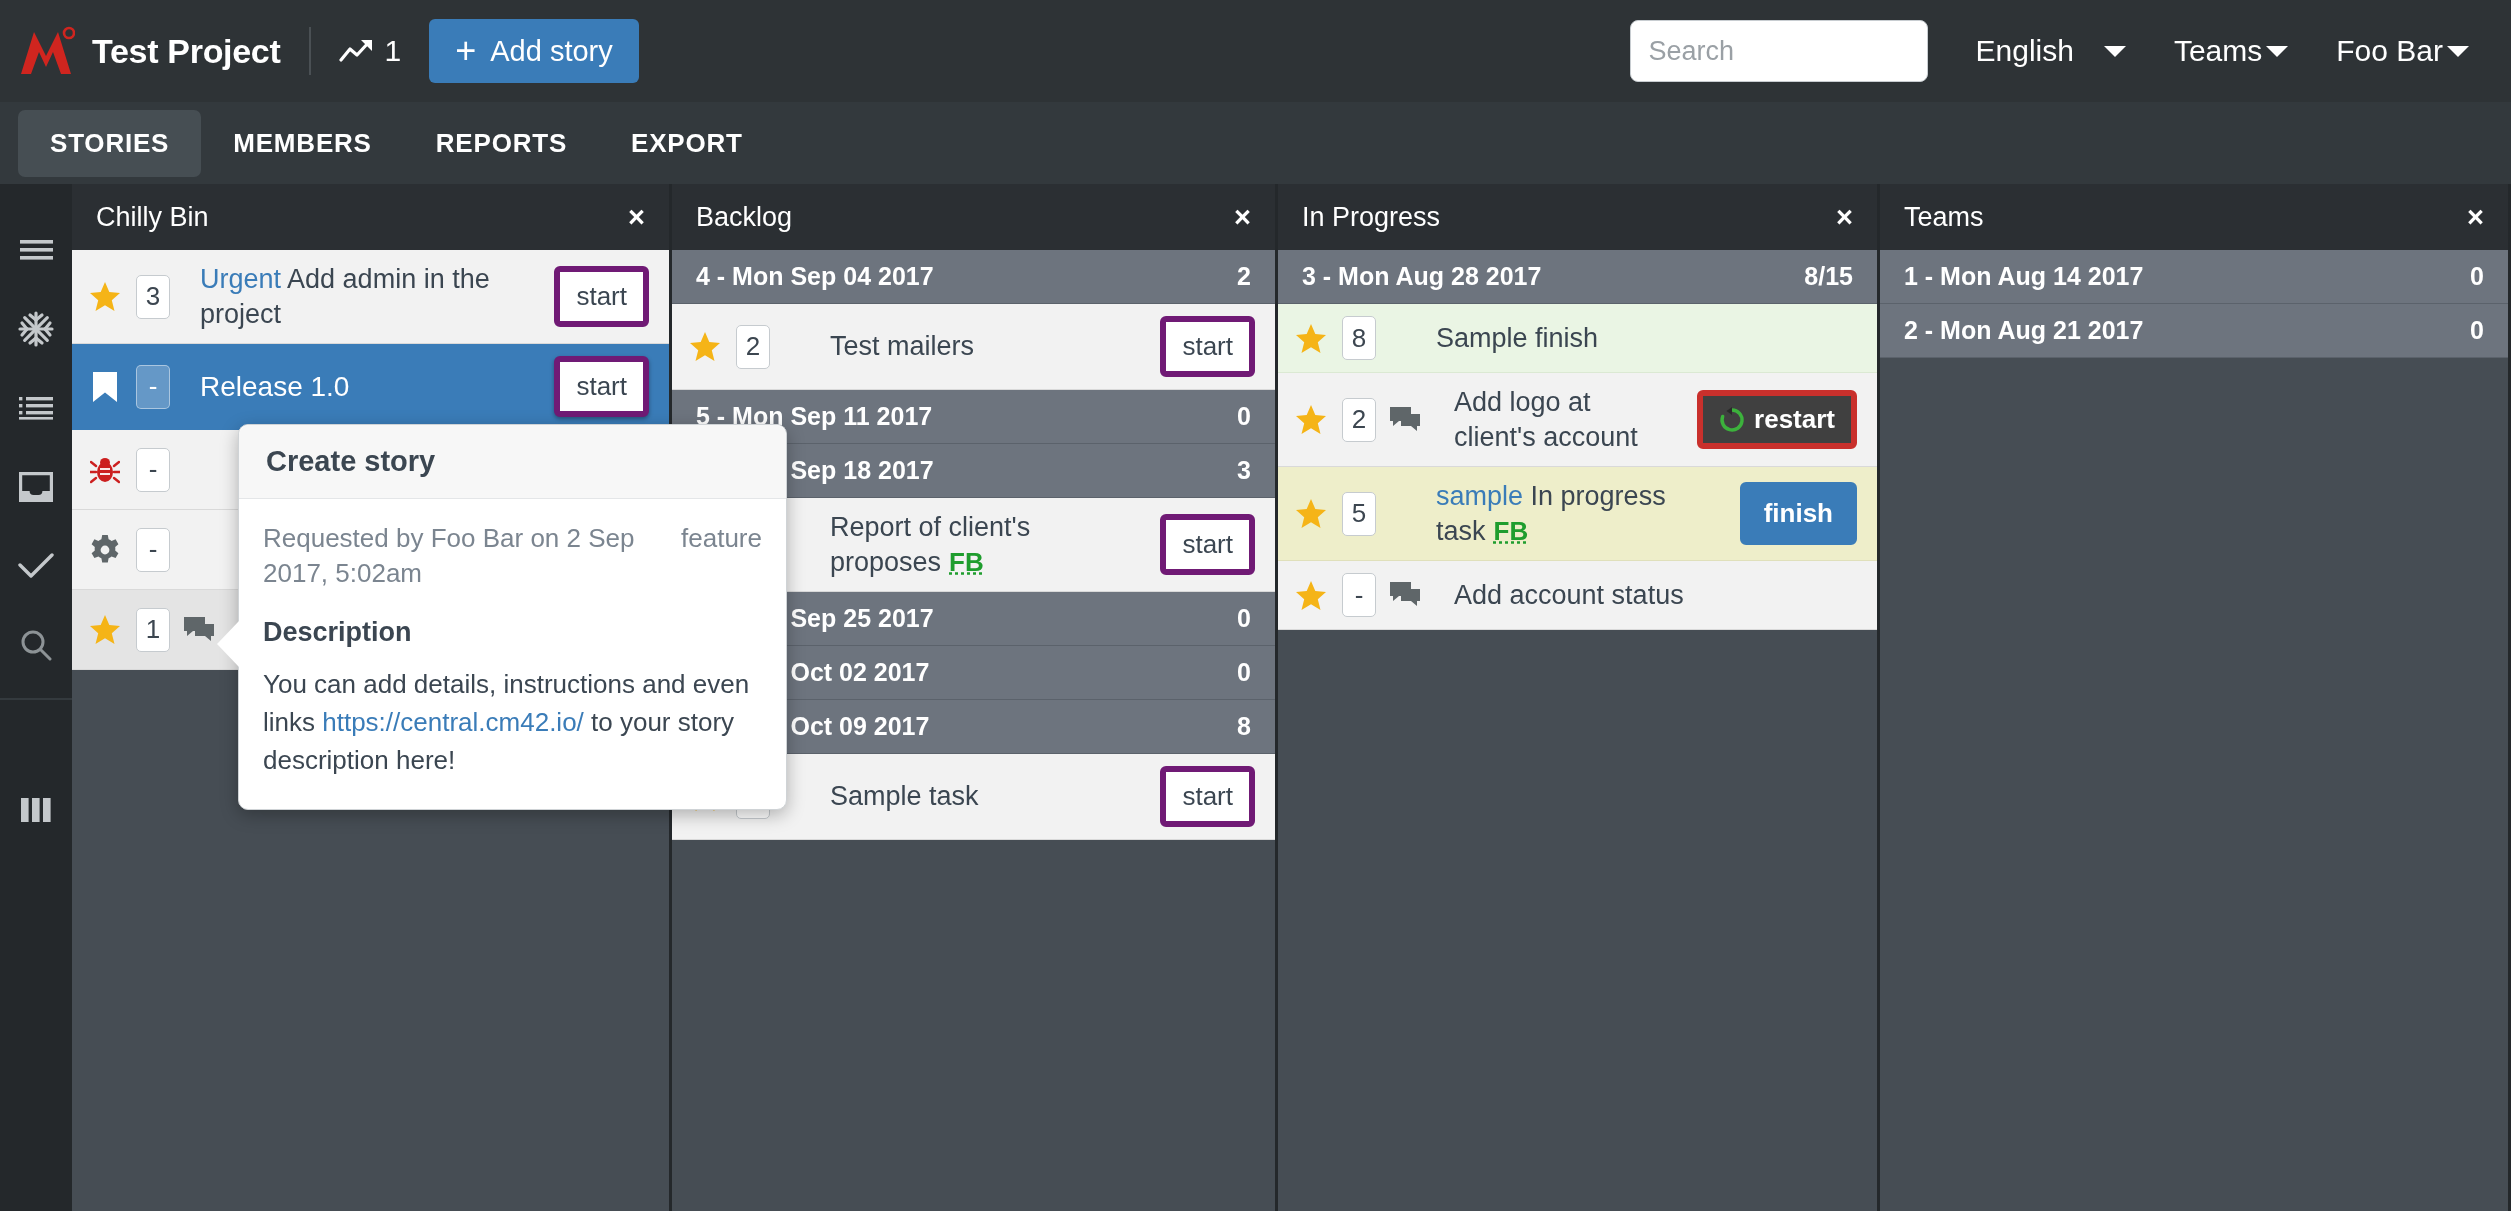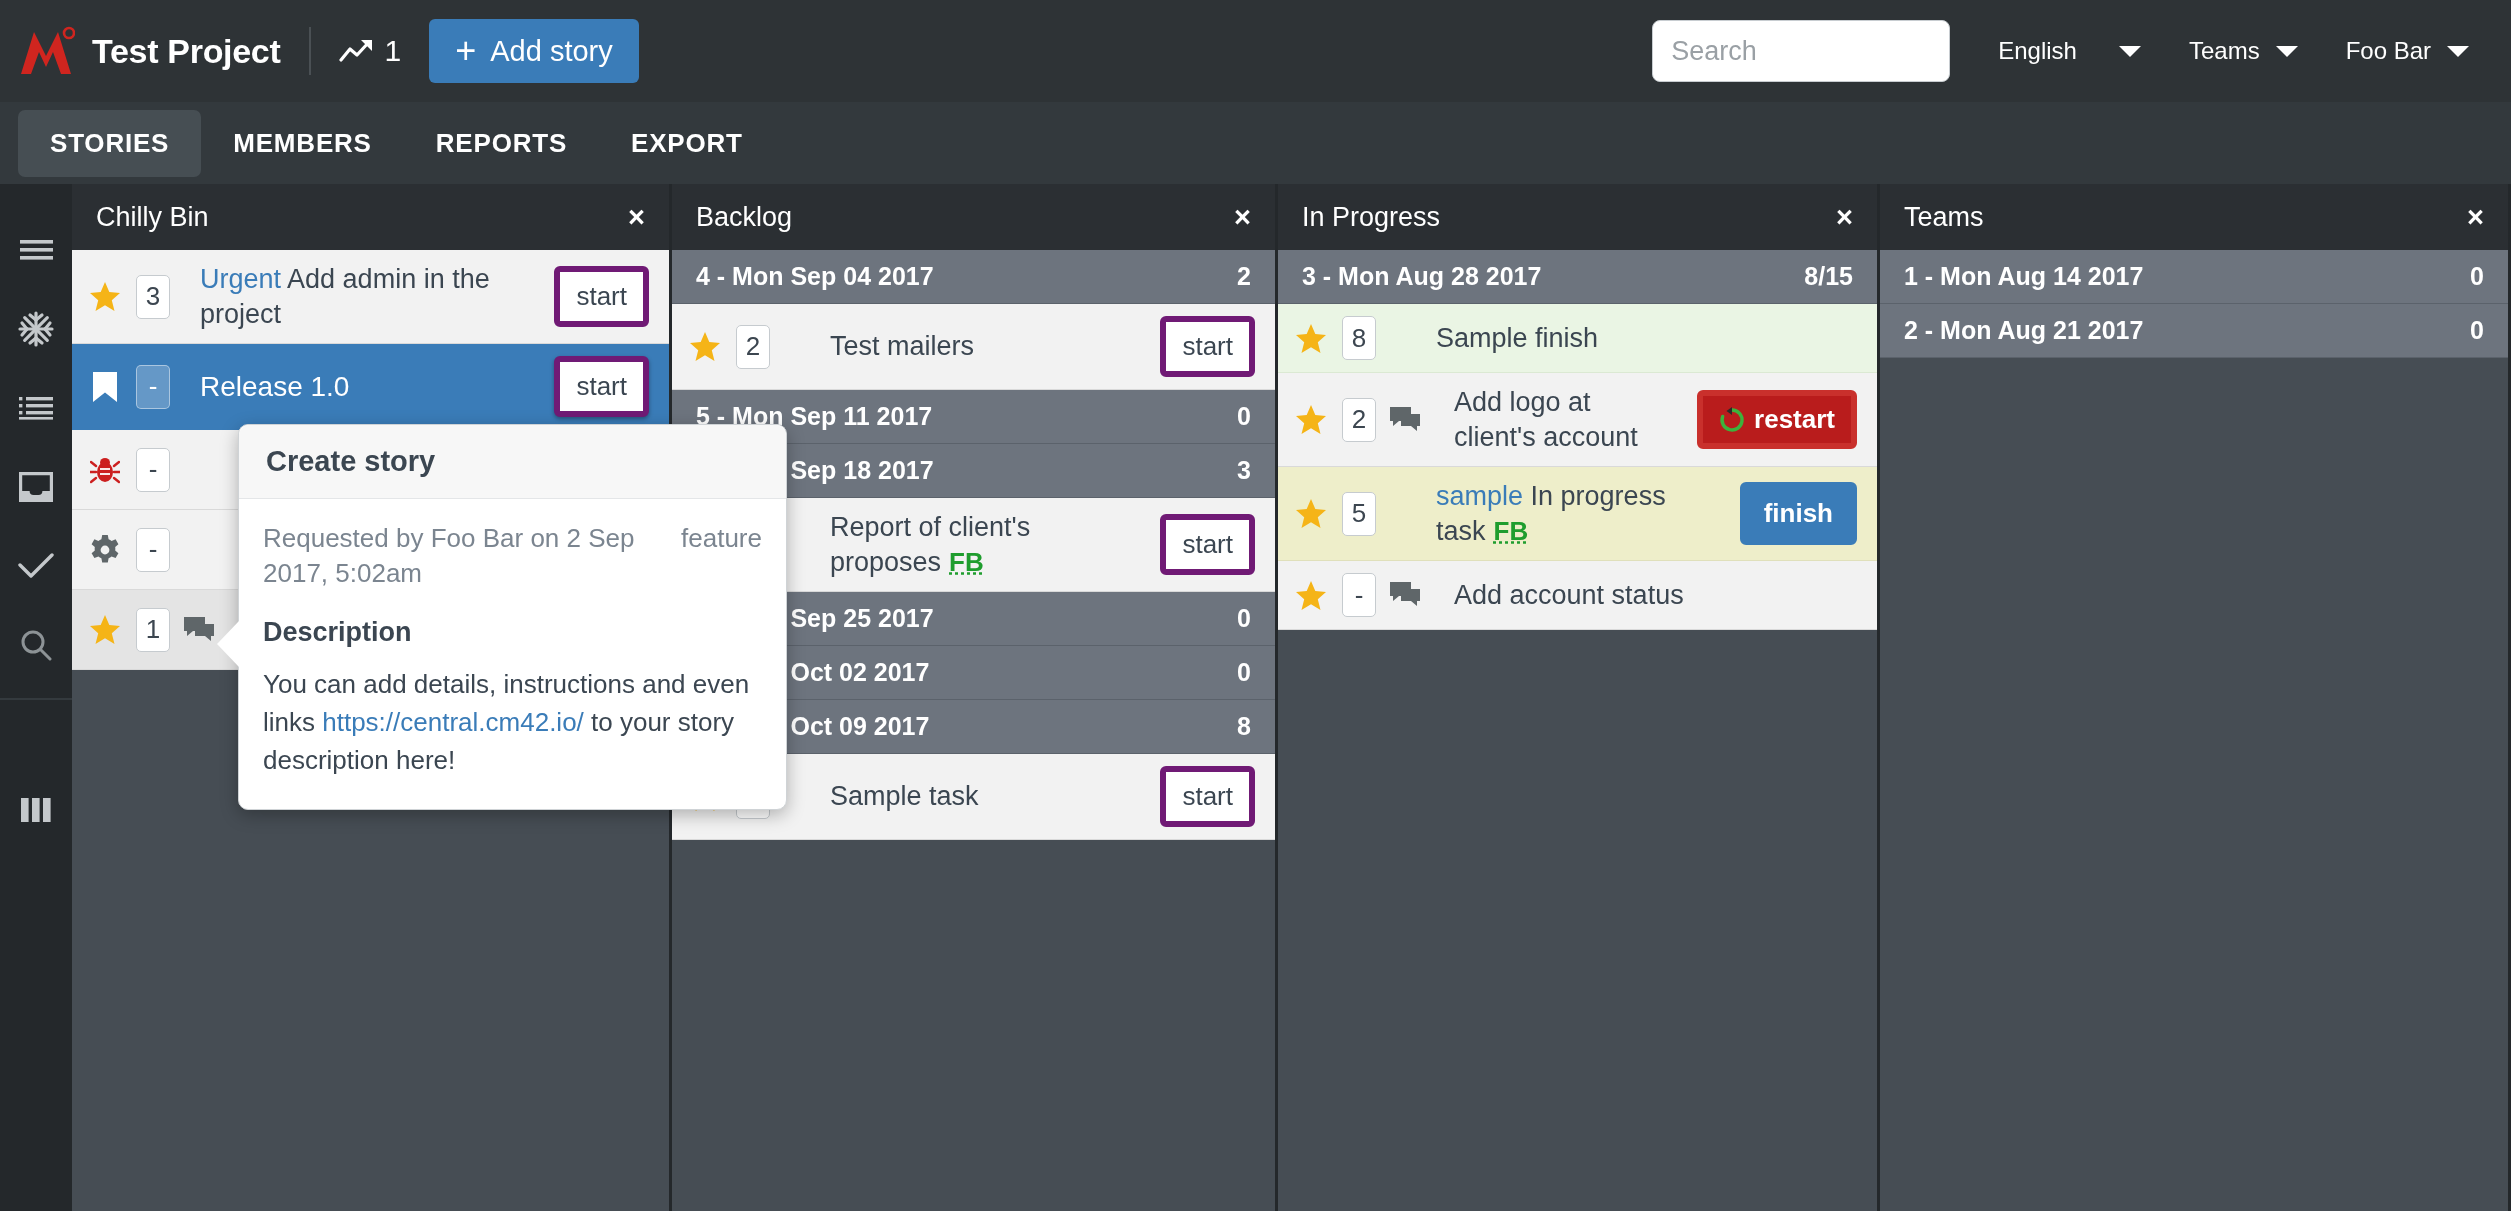--- a/index.html
+++ b/index.html
@@ -49,22 +49,22 @@
   #search-input {
     width: 298px; height: 62px; border-radius: 8px;
     border: 1px solid #c8cdd1; background: #fff;
     font-size: 27px; padding: 8px 18px; color: #333;
     font-family: "Liberation Sans", sans-serif;
     margin-right: 48px;
   }
   #search-input::placeholder { color: #9aa0a5; }
 
   .hdr-menu {
-    display: flex; align-items: center; gap: 16px;
-    color: #ffffff; font-size: 24px; cursor: pointer;
+    display: flex; align-items: center; gap: 4px;
+    color: #ffffff; font-size: 30px; cursor: pointer;
     margin-right: 48px; white-space: nowrap;
   }
   .hdr-menu:last-child { margin-right: 0; }
   .caret {
     width: 0; height: 0; border-left: 11px solid transparent;
     border-right: 11px solid transparent; border-top: 11px solid #ffffff;
   }
   #lang-menu .caret { margin-left: 26px; }
 
   
@@ -175,21 +175,21 @@
   }
 
   .state-btn {
     flex: 0 0 auto; margin-left: 14px;
     border-radius: 6px; font-size: 26px;
     font-family: "Liberation Sans", sans-serif;
     padding: 9px 16px; cursor: pointer; white-space: nowrap;
     border: 6px solid #701a75; background: #ffffff; color: #3b4651;
   }
   .state-btn.primary { background: #3a7cb8; border-color: #3a7cb8; color: #fff; font-weight:bold; padding: 10px 18px;}
-  .state-btn.danger  { background: #b91c1c; border-color: #c9302c; color: #fff; font-weight:bold;
+  .state-btn.danger  { background: #404040; border-color: #c9302c; color: #fff; font-weight:bold;
                        display: flex; align-items:center; gap: 9px; padding: 8px 16px; margin-left: 40px;}
   .state-btn.danger svg { display:block; }
   .story.sel .state-btn { box-shadow: 0 2px 4px rgba(0,0,0,0.35); }
 
   
   #popover {
     position: absolute; left: 238px; top: 424px; width: 549px;
     background: #ffffff;
     border: 1px solid #cfd3d6; border-radius: 10px;
     box-shadow: 0 5px 18px rgba(0,0,0,0.28);

